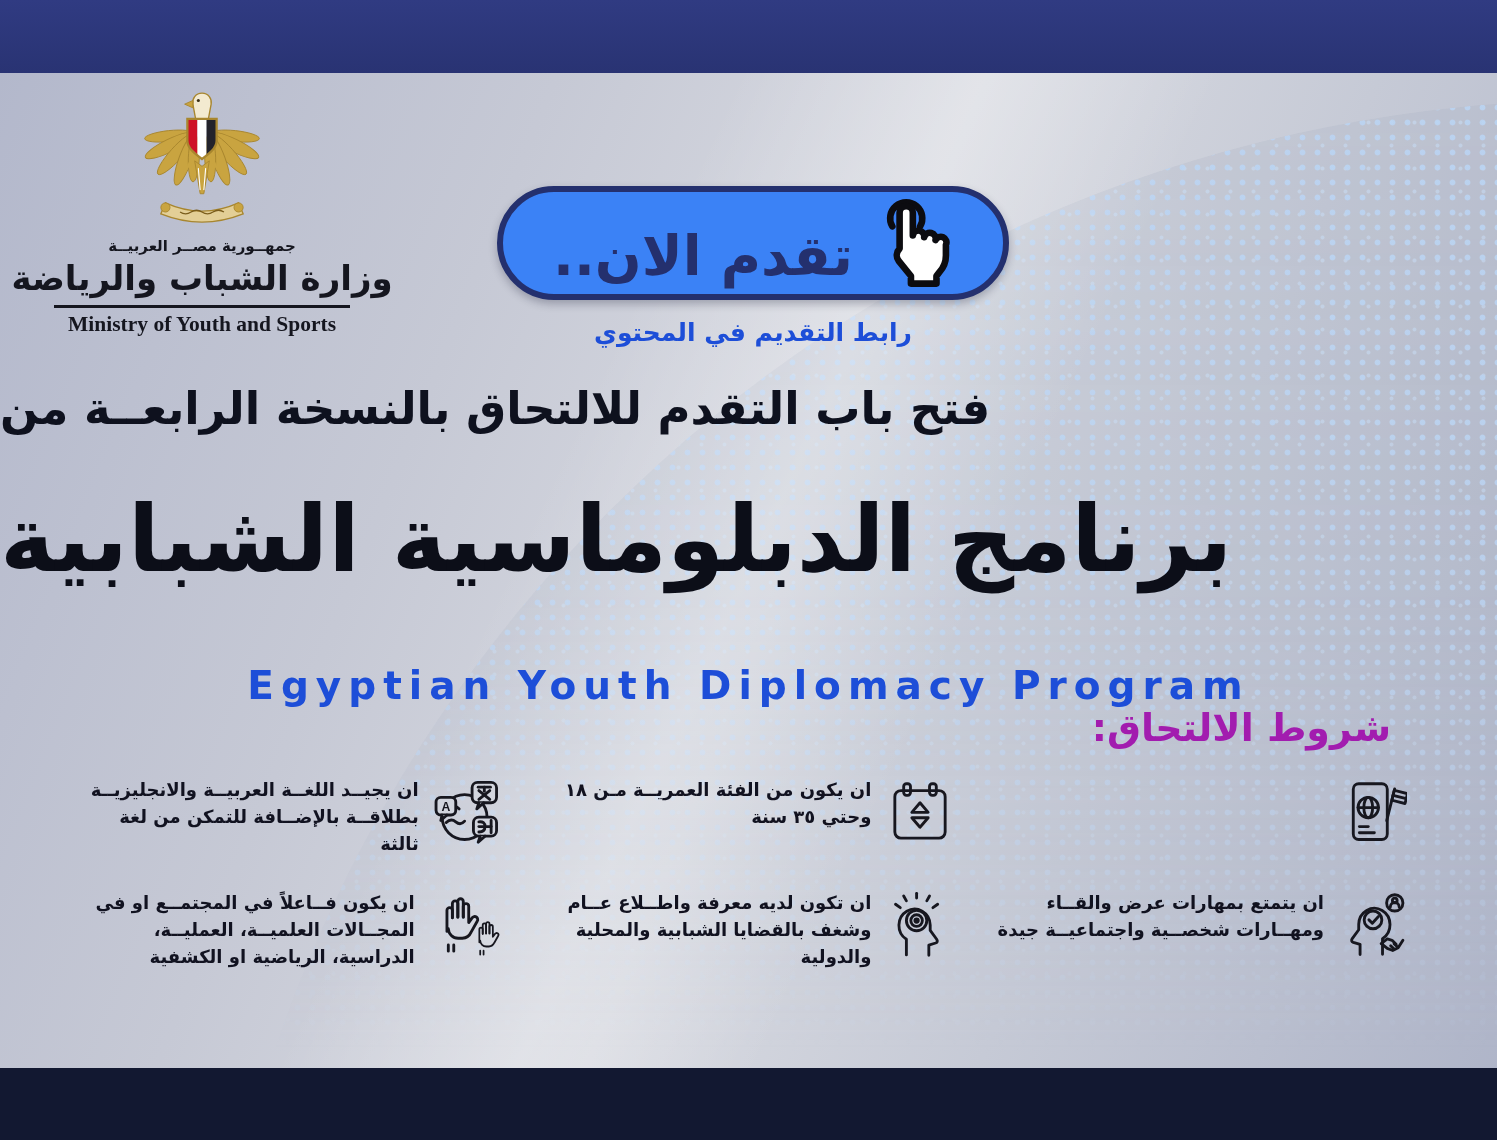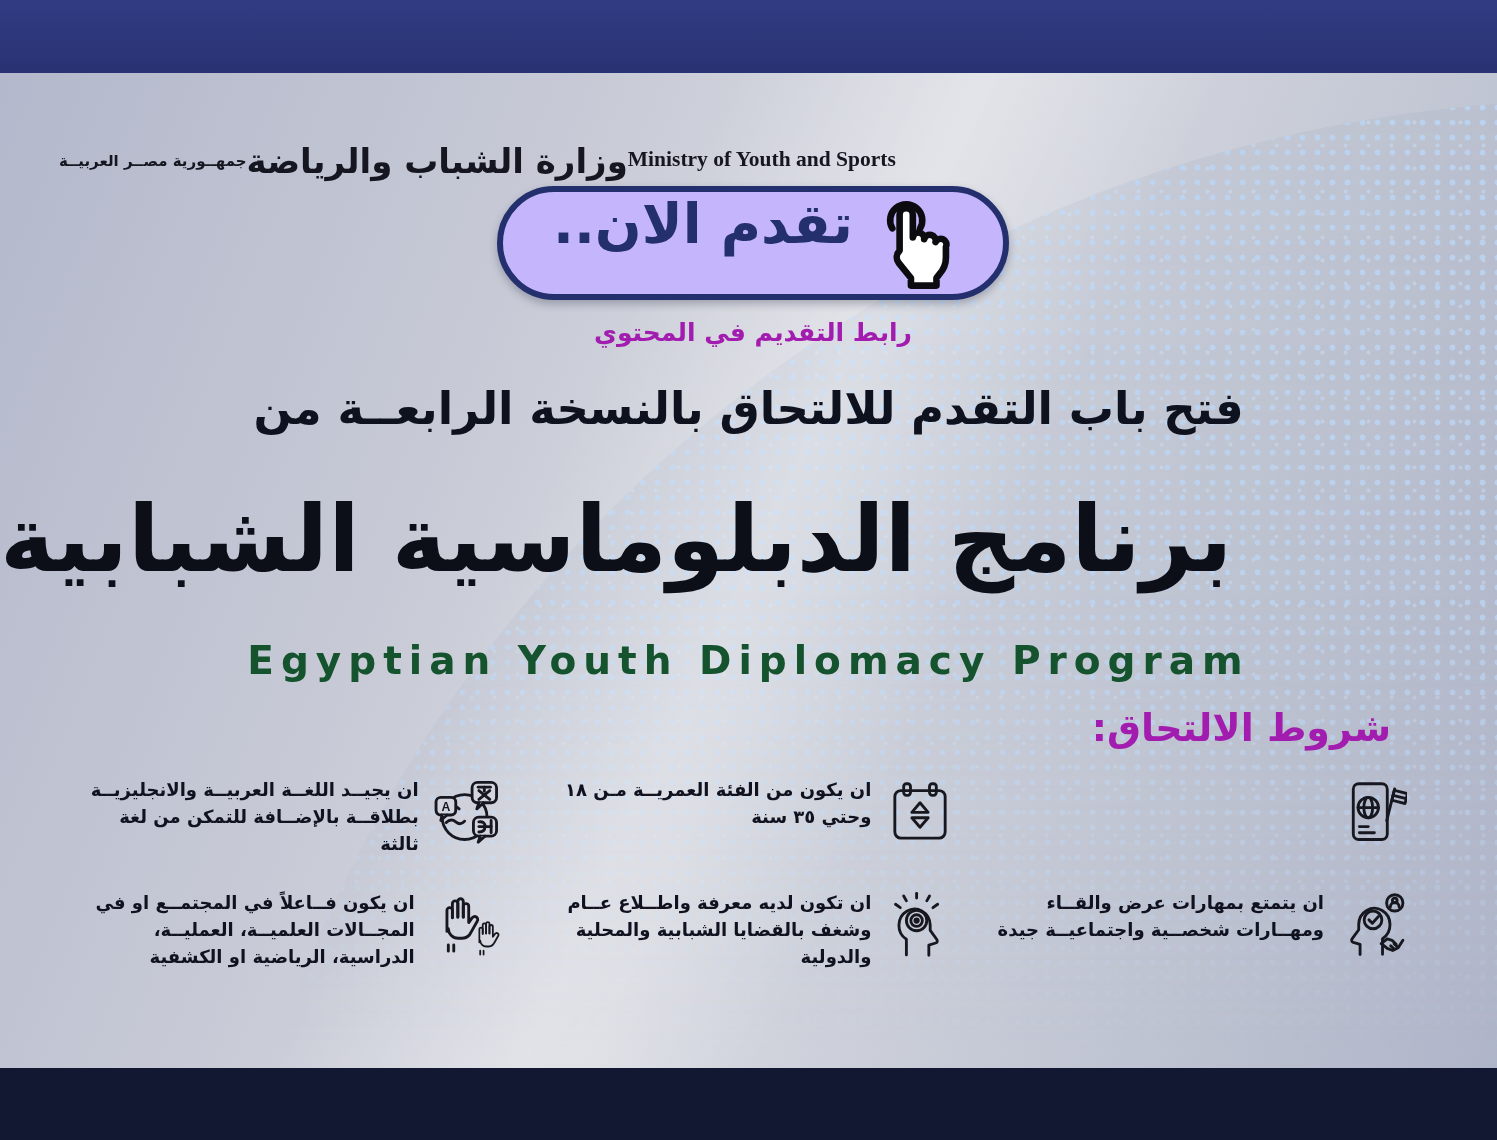--- a/index.html
+++ b/index.html
@@ -18,43 +18,43 @@
     background-size:15px 15px,23px 23px;
     background-position:0 0,7px 11px;
     -webkit-mask-image:linear-gradient(180deg,rgba(0,0,0,.95) 0%,rgba(0,0,0,.8) 18%,rgba(0,0,0,.4) 27%,rgba(0,0,0,0) 34%);
     mask-image:linear-gradient(180deg,rgba(0,0,0,.95) 0%,rgba(0,0,0,.8) 18%,rgba(0,0,0,.4) 27%,rgba(0,0,0,0) 34%);
   }
   .shine{background:linear-gradient(115deg,rgba(255,255,255,0) 38%,rgba(255,255,255,0.28) 50%,rgba(255,255,255,0) 62%);}
   .top-bar{position:absolute;top:0;left:0;right:0;height:73px;background:linear-gradient(180deg,#303b82,#293373);}
   .bottom-bar{position:absolute;bottom:0;left:0;right:0;height:72px;background:#121831;}
 
   
-  .logo{position:absolute;left:59px;top:84px;width:304px;display:flex;flex-direction:row;align-items:center;color:#15161f;}
+  .logo{position:absolute;left:50px;top:84px;width:304px;display:flex;flex-direction:column;align-items:center;color:#15161f;}
   .logo .country{font-size:15px;font-weight:bold;white-space:nowrap;direction:rtl;margin-top:3px;}
   .logo .name-ar{font-size:34px;font-weight:bold;white-space:nowrap;direction:rtl;margin-top:3px;}
   .logo .divider{width:296px;border-top:3px solid #15161f;margin:7px 0 4px;}
   .logo .name-en{font-family:"Liberation Serif",serif;font-weight:bold;font-size:21.5px;white-space:nowrap;}
 
   
   .apply-btn{
     position:absolute;left:497px;top:186px;width:512px;height:114px;box-sizing:border-box;
-    background:#c4b5fd;border:6px solid #24306e;border-radius:62px;
-    display:flex;direction:rtl;align-items:flex-start;justify-content:center;gap:14px;
+    background:#3b82f6;border:6px solid #24306e;border-radius:62px;
+    display:flex;direction:rtl;align-items:flex-end;justify-content:center;gap:14px;
     box-shadow:0 4px 8px rgba(20,25,50,0.28);cursor:pointer;
   }
   .apply-btn .label{font-size:55px;font-weight:bold;color:#24306e;padding-bottom:6px;}
   .apply-note{position:absolute;left:497px;top:318px;width:512px;text-align:center;direction:rtl;
-    font-size:25px;font-weight:bold;color:#a21caf;}
-
-  .open-line{position:absolute;left:0;right:0;top:382px;text-align:center;direction:rtl;
+    font-size:25px;font-weight:bold;color:#1d4ed8;}
+
+  .open-line{position:absolute;left:0;right:0;top:382px;text-align:left;direction:rtl;
     font-size:45px;font-weight:bold;color:#0e111e;}
   .program-ar{position:absolute;left:0;right:0;top:444px;height:192px;text-align:left;direction:rtl;
     font-size:92px;font-weight:bold;color:#0c0e18;line-height:192px;white-space:nowrap;}
-  .program-en{position:absolute;left:0;right:0;top:638px;text-align:center;
-    font-size:39px;font-weight:bold;letter-spacing:7px;color:#14532d;white-space:nowrap;}
+  .program-en{position:absolute;left:0;right:0;top:663px;text-align:center;
+    font-size:39px;font-weight:bold;letter-spacing:7px;color:#1d4ed8;white-space:nowrap;}
 
   .req-heading{position:absolute;right:106px;top:706px;direction:rtl;font-size:38px;font-weight:bold;color:#a21caf;}
 
   .req-grid{position:absolute;left:85px;top:776px;width:1322px;display:grid;
     grid-template-columns:repeat(3,1fr);column-gap:36px;row-gap:32px;direction:rtl;}
   .req-item{display:flex;gap:15px;align-items:flex-start;}
   .req-item .ric{flex:0 0 auto;margin-top:3px;}
   .req-text{font-size:18px;font-weight:bold;line-height:1.5;color:#111220;text-align:right;}
 
   .ric{stroke:#17171f;stroke-width:4.2;fill:none;stroke-linecap:round;stroke-linejoin:round;}

